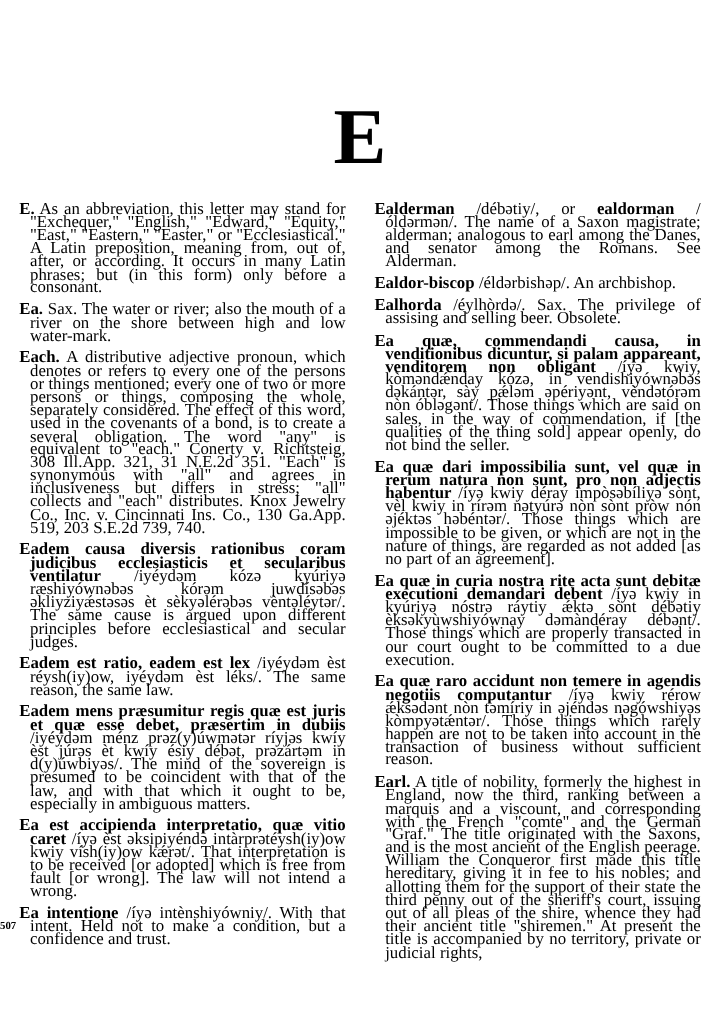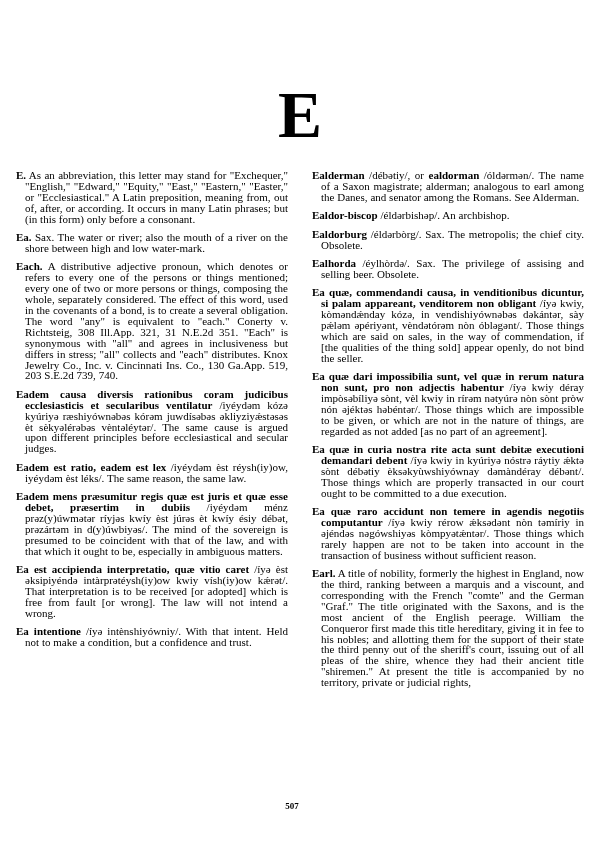--- a/index.html
+++ b/index.html
@@ -42,21 +42,21 @@
     gap: 24px;
   }
   .col {
     width: 272px;
     flex: 0 0 272px;
   }
 
   .entry {
     margin: 0 0 7.5px 0;
     padding: 0;
-    font-size: 11px;
+    font-size: 14px;
     line-height: 10.9px;
     text-align: justify;
     text-justify: inter-word;
     padding-left: 9px;
     text-indent: -9px;
     hyphens: manual;
     word-spacing: 0.1px;
   }
   .entry:last-child { margin-bottom: 0; }
 
@@ -69,25 +69,24 @@
   .pron {
     font-style: normal;
   }
 
   
   .folio {
     position: absolute;
     left: 0;
     top: 766px;
     width: 584px;
-    text-align: center;
+    text-align: left;
     font-size: 9px;
     font-weight: bold;
     font-family: "Liberation Serif", "DejaVu Serif", serif;
-    margin-top: 35px;
   }
 </style>
 </head>
 <body>
 
 <div class="page">
 
   <div class="letter-header">E</div>
 
   <div class="columns">
@@ -113,21 +112,20 @@
 
     </div>
 
     <div class="col">
 
 
       <p class="entry"><span class="hw">Ealderman</span><span class="pron"> /débətiy/,</span><span> or </span><span class="hw">ealdorman</span><span class="pron"> /óldərmən/.</span><span>  The name of a Saxon magistrate; alderman; analogous to earl among the Danes, and senator among the Romans.  See Alderman.</span></p>
 
       <p class="entry"><span class="hw">Ealdor-biscop</span><span class="pron"> /éldərbishəp/.</span><span>  An archbishop.</span></p>
 
-      <p class="entry"><span class="hw">Ealdorburg</span><span class="pron"> /éldərbòrg/.</span><span>  Sax.  The metropolis; the chief city.  Obsolete.</span></p>
 
       <p class="entry"><span class="hw">Ealhorda</span><span class="pron"> /éylhòrdə/.</span><span>  Sax.  The privilege of assising and selling beer.  Obsolete.</span></p>
 
       <p class="entry"><span class="hw">Ea quæ, commendandi causa, in venditionibus dicuntur, si palam appareant, venditorem non obligant</span><span class="pron"> /íyə kwiy, kòməndǽnday kózə, in vendishiyównəbəs dəkántər, sày pǽləm əpériyənt, vèndətórəm nòn óbləgənt/.</span><span>  Those things which are said on sales, in the way of commendation, if [the qualities of the thing sold] appear openly, do not bind the seller.</span></p>
 
       <p class="entry"><span class="hw">Ea quæ dari impossibilia sunt, vel quæ in rerum natura non sunt, pro non adjectis habentur</span><span class="pron"> /íyə kwiy déray impòsəbíliyə sònt, vèl kwiy in rírəm nətyúrə nòn sònt pròw nón əjéktəs həbéntər/.</span><span>  Those things which are impossible to be given, or which are not in the nature of things, are regarded as not added [as no part of an agreement].</span></p>
 
       <p class="entry"><span class="hw">Ea quæ in curia nostra rite acta sunt debitæ executioni demandari debent</span><span class="pron"> /íyə kwiy in kyúriyə nóstrə ráytiy ǽktə sònt débətiy èksəkyùwshiyównay dəmàndéray débənt/.</span><span>  Those things which are properly transacted in our court ought to be committed to a due execution.</span></p>
 
       <p class="entry"><span class="hw">Ea quæ raro accidunt non temere in agendis negotiis computantur</span><span class="pron"> /íyə kwiy rérow ǽksədənt nòn təmíriy in əjéndəs nəgówshiyəs kòmpyətǽntər/.</span><span>  Those things which rarely happen are not to be taken into account in the transaction of business without sufficient reason.</span></p>

